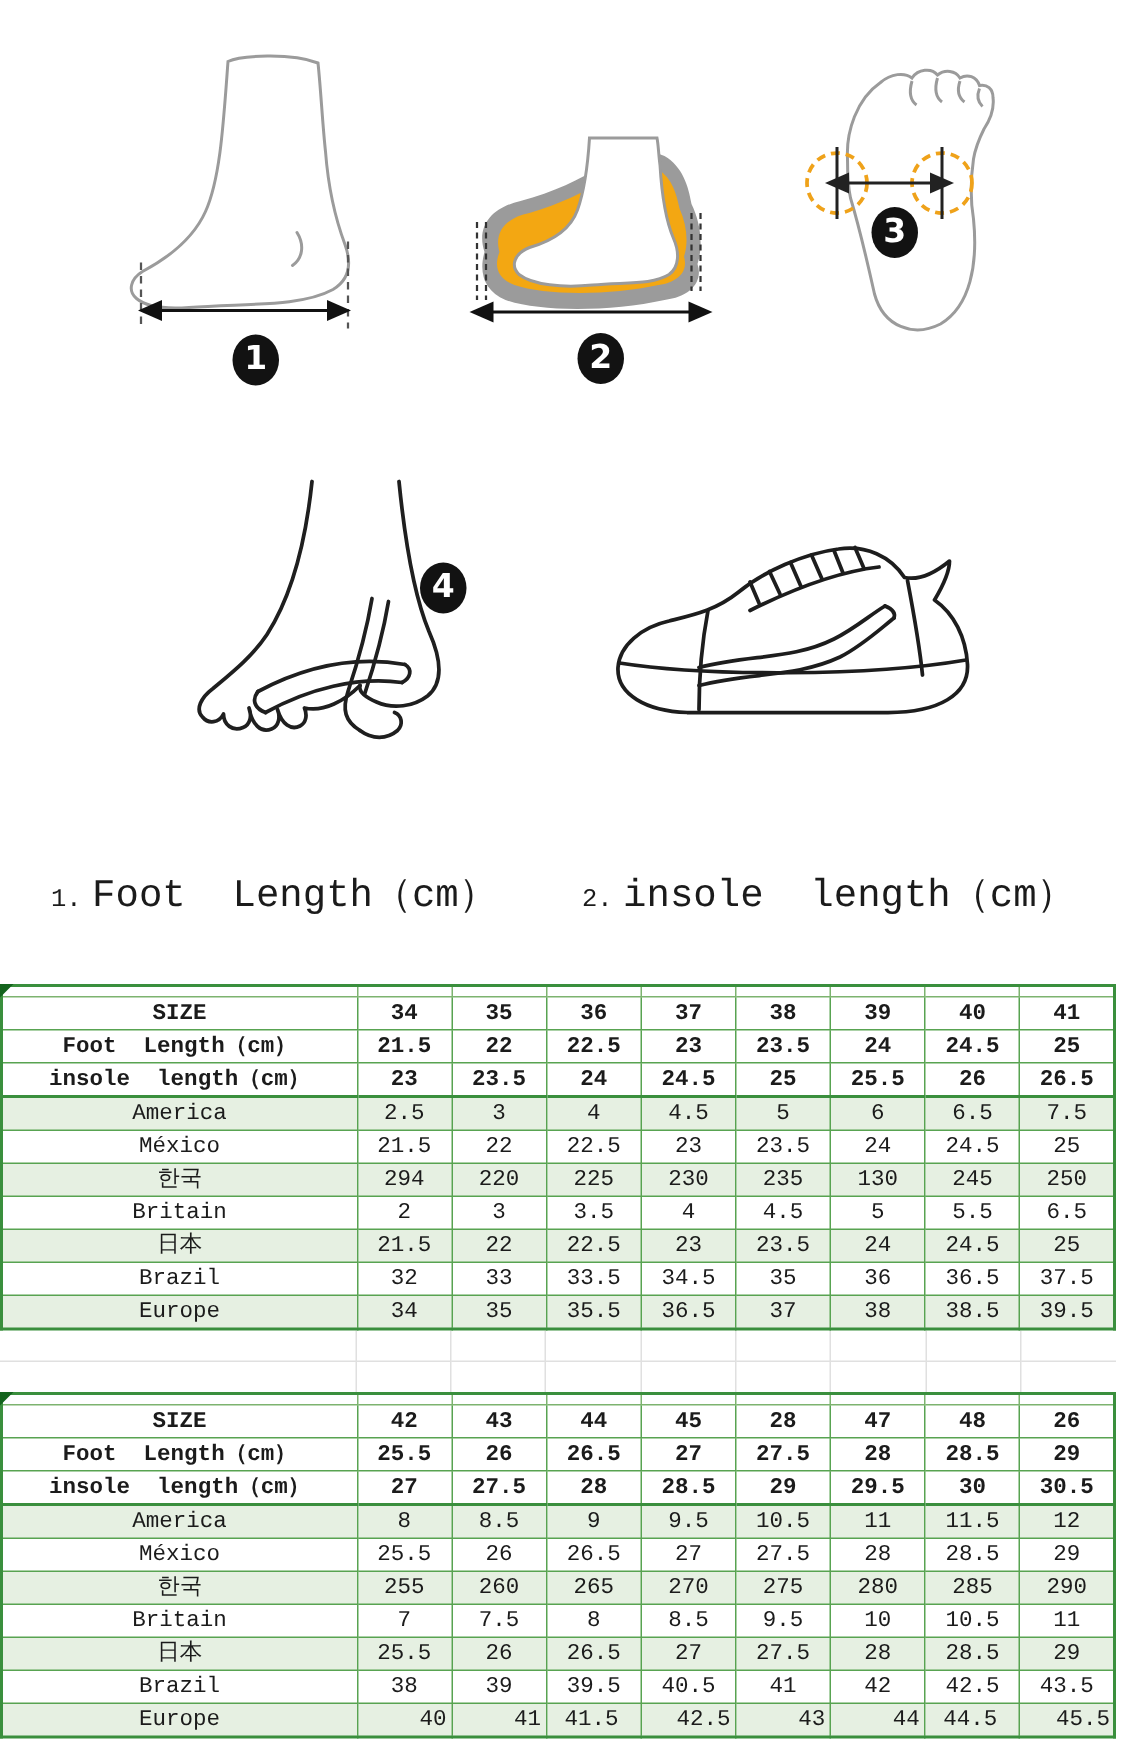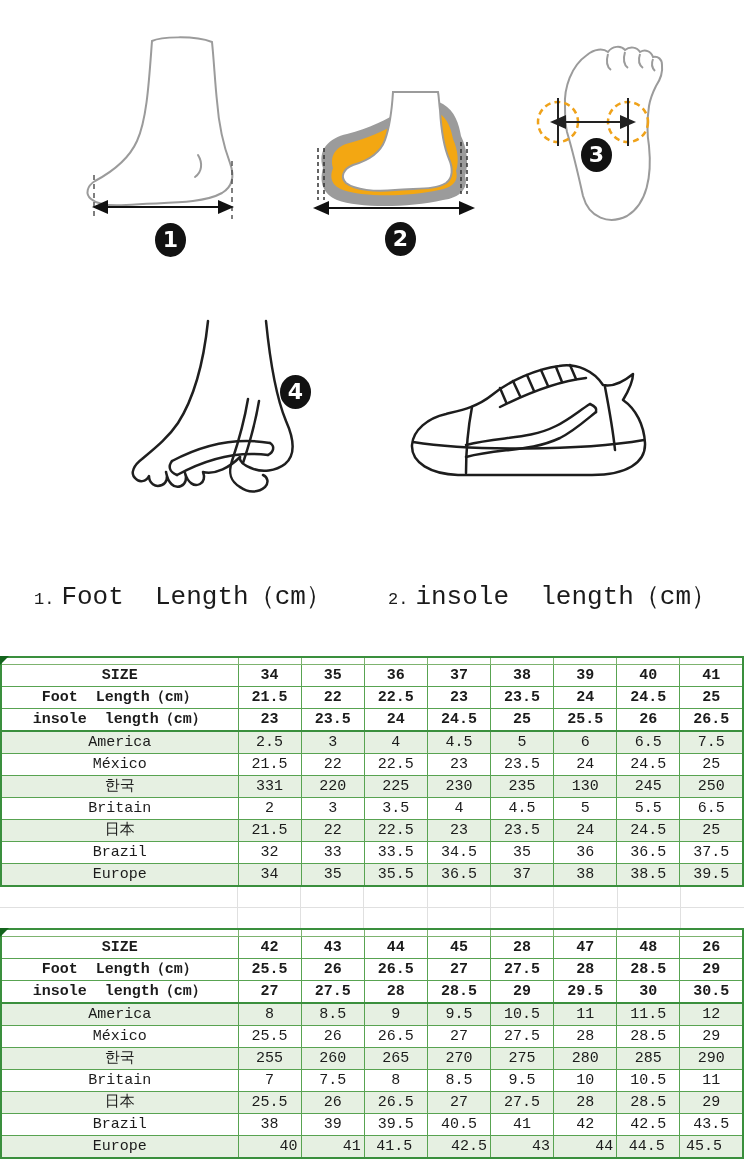--- a/index.html
+++ b/index.html
@@ -238,21 +238,21 @@
           <td>22</td>
           <td>22.5</td>
           <td>23</td>
           <td>23.5</td>
           <td>24</td>
           <td>24.5</td>
           <td>25</td>
         </tr>
         <tr class="shade">
           <td>한국</td>
-          <td>331</td>
+          <td>294</td>
           <td>220</td>
           <td>225</td>
           <td>230</td>
           <td>235</td>
           <td>130</td>
           <td>245</td>
           <td>250</td>
         </tr>
         <tr>
           <td>Britain</td>
@@ -469,17 +469,17 @@
         </tr>
         <tr class="shade">
           <td>Europe</td>
           <td style="text-align: right; padding-right: 3px;">40</td>
           <td style="text-align: right; padding-right: 3px;">41</td>
           <td style="padding-right: 3px;">41.5</td>
           <td style="text-align: right; padding-right: 3px;">42.5</td>
           <td style="text-align: right; padding-right: 3px;">43</td>
           <td style="text-align: right; padding-right: 3px;">44</td>
           <td style="text-align: center; padding-right: 3px;">44.5</td>
-          <td style="text-align: right; padding-right: 20px;">45.5</td>
+          <td style="text-align: right; padding-right: 2px;">45.5</td>
         </tr>
       </tbody>
   </table>
 </div>
 
 </body></html>

